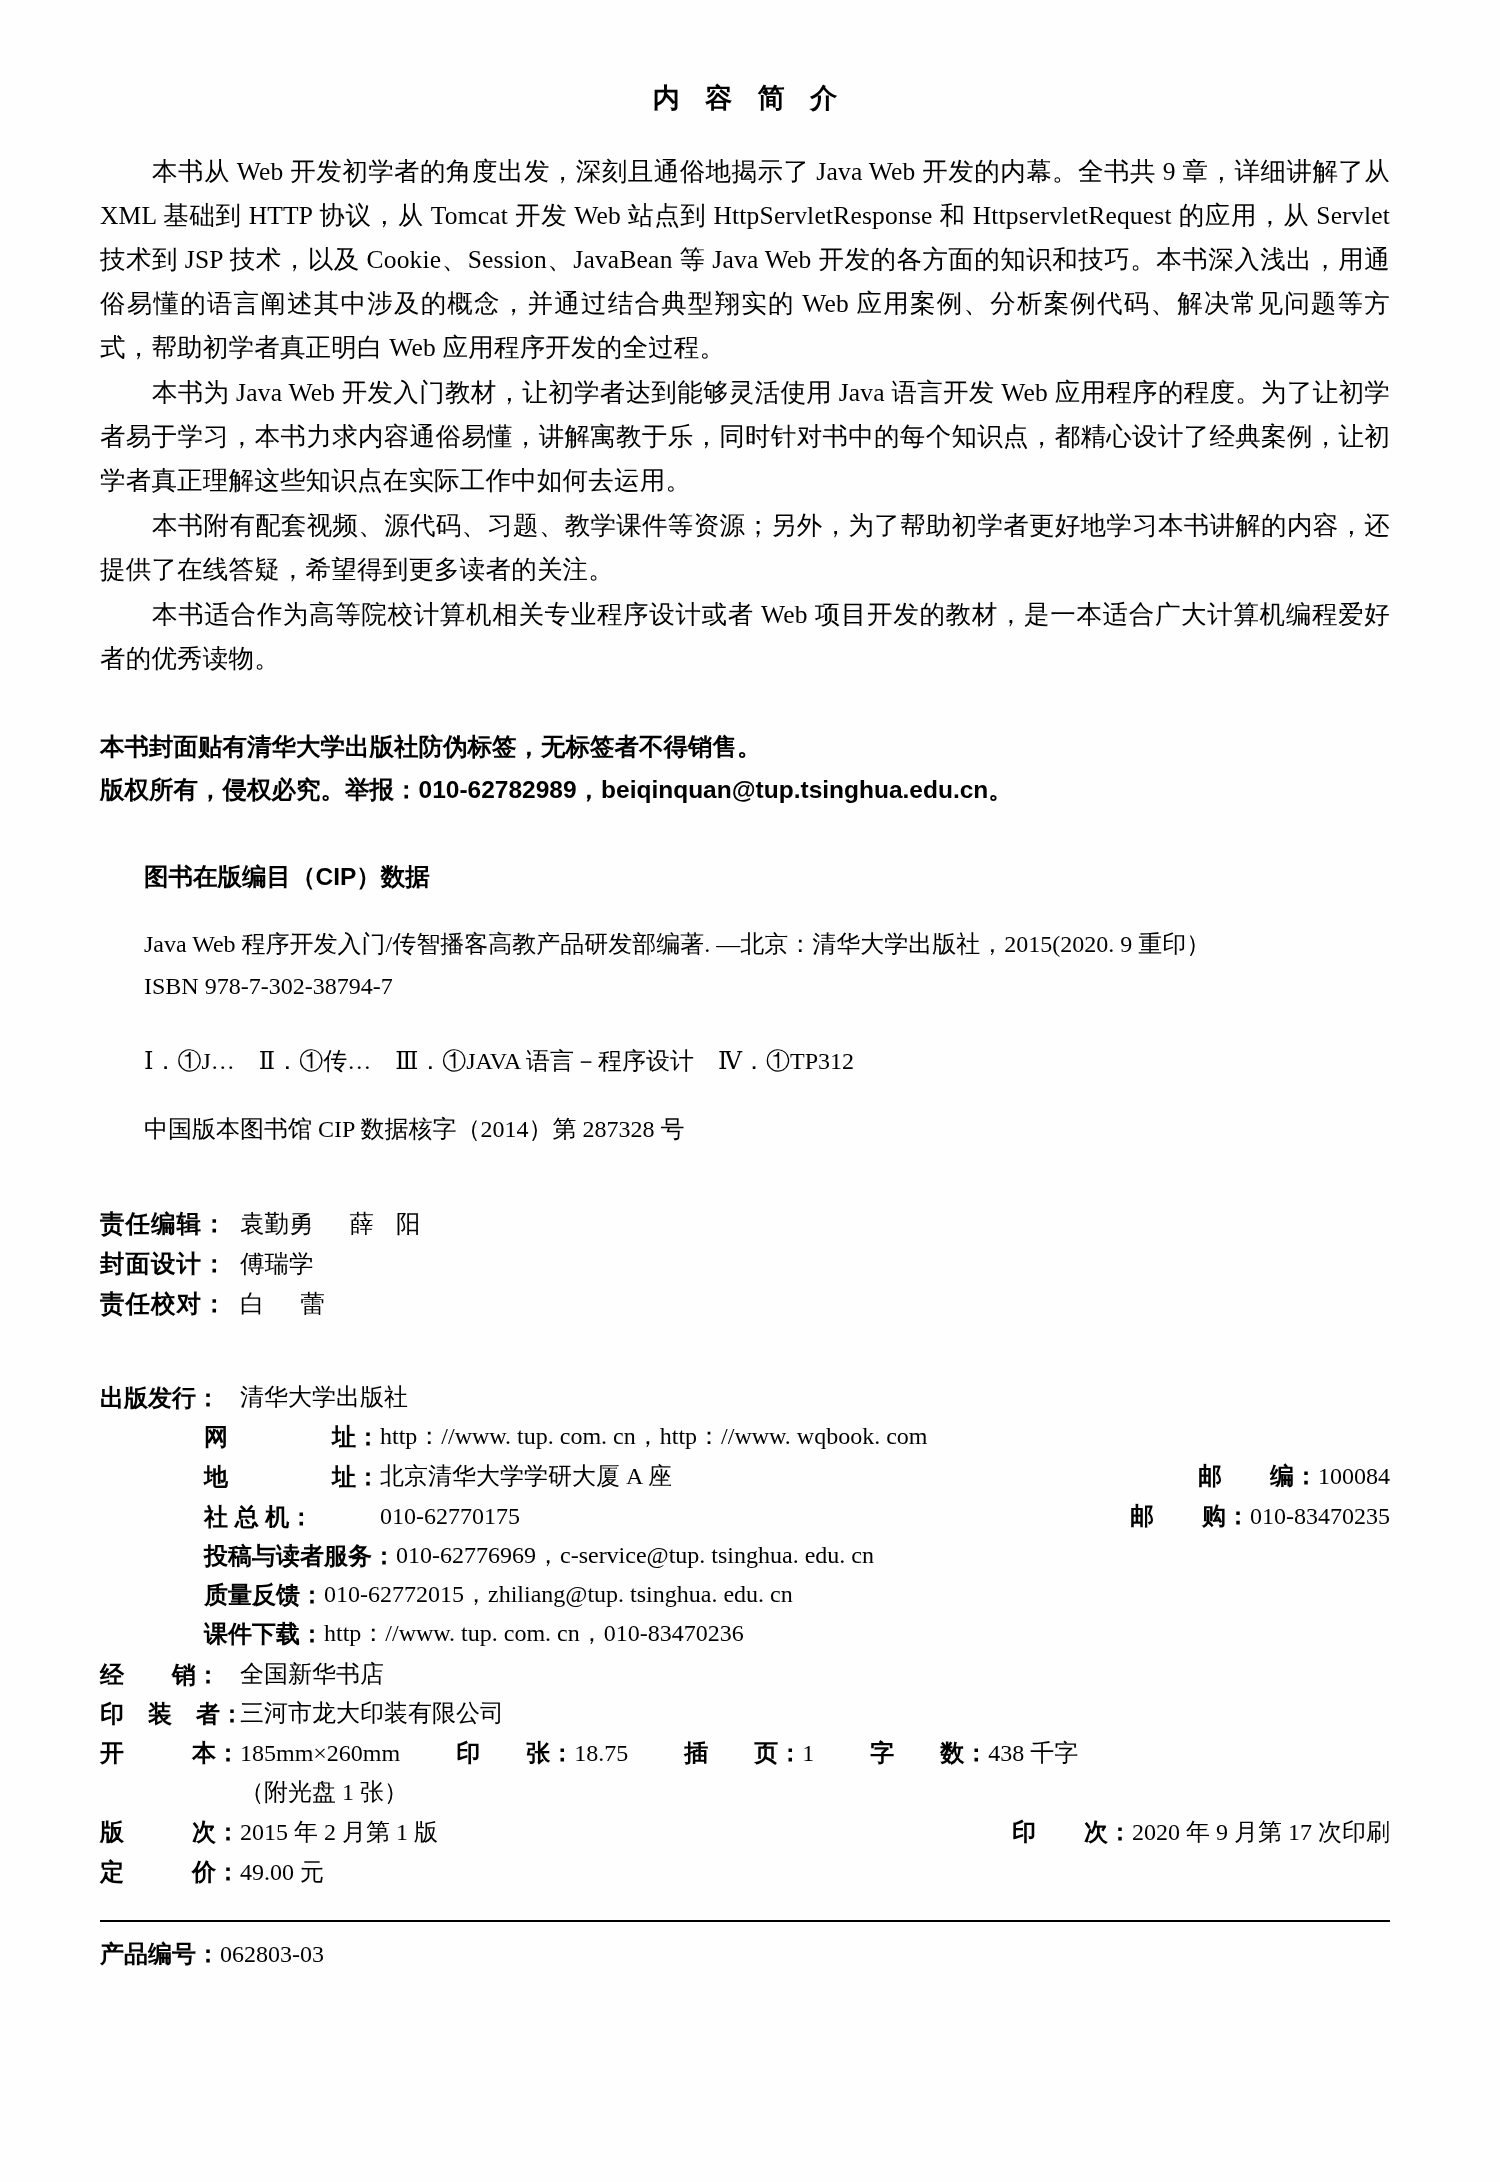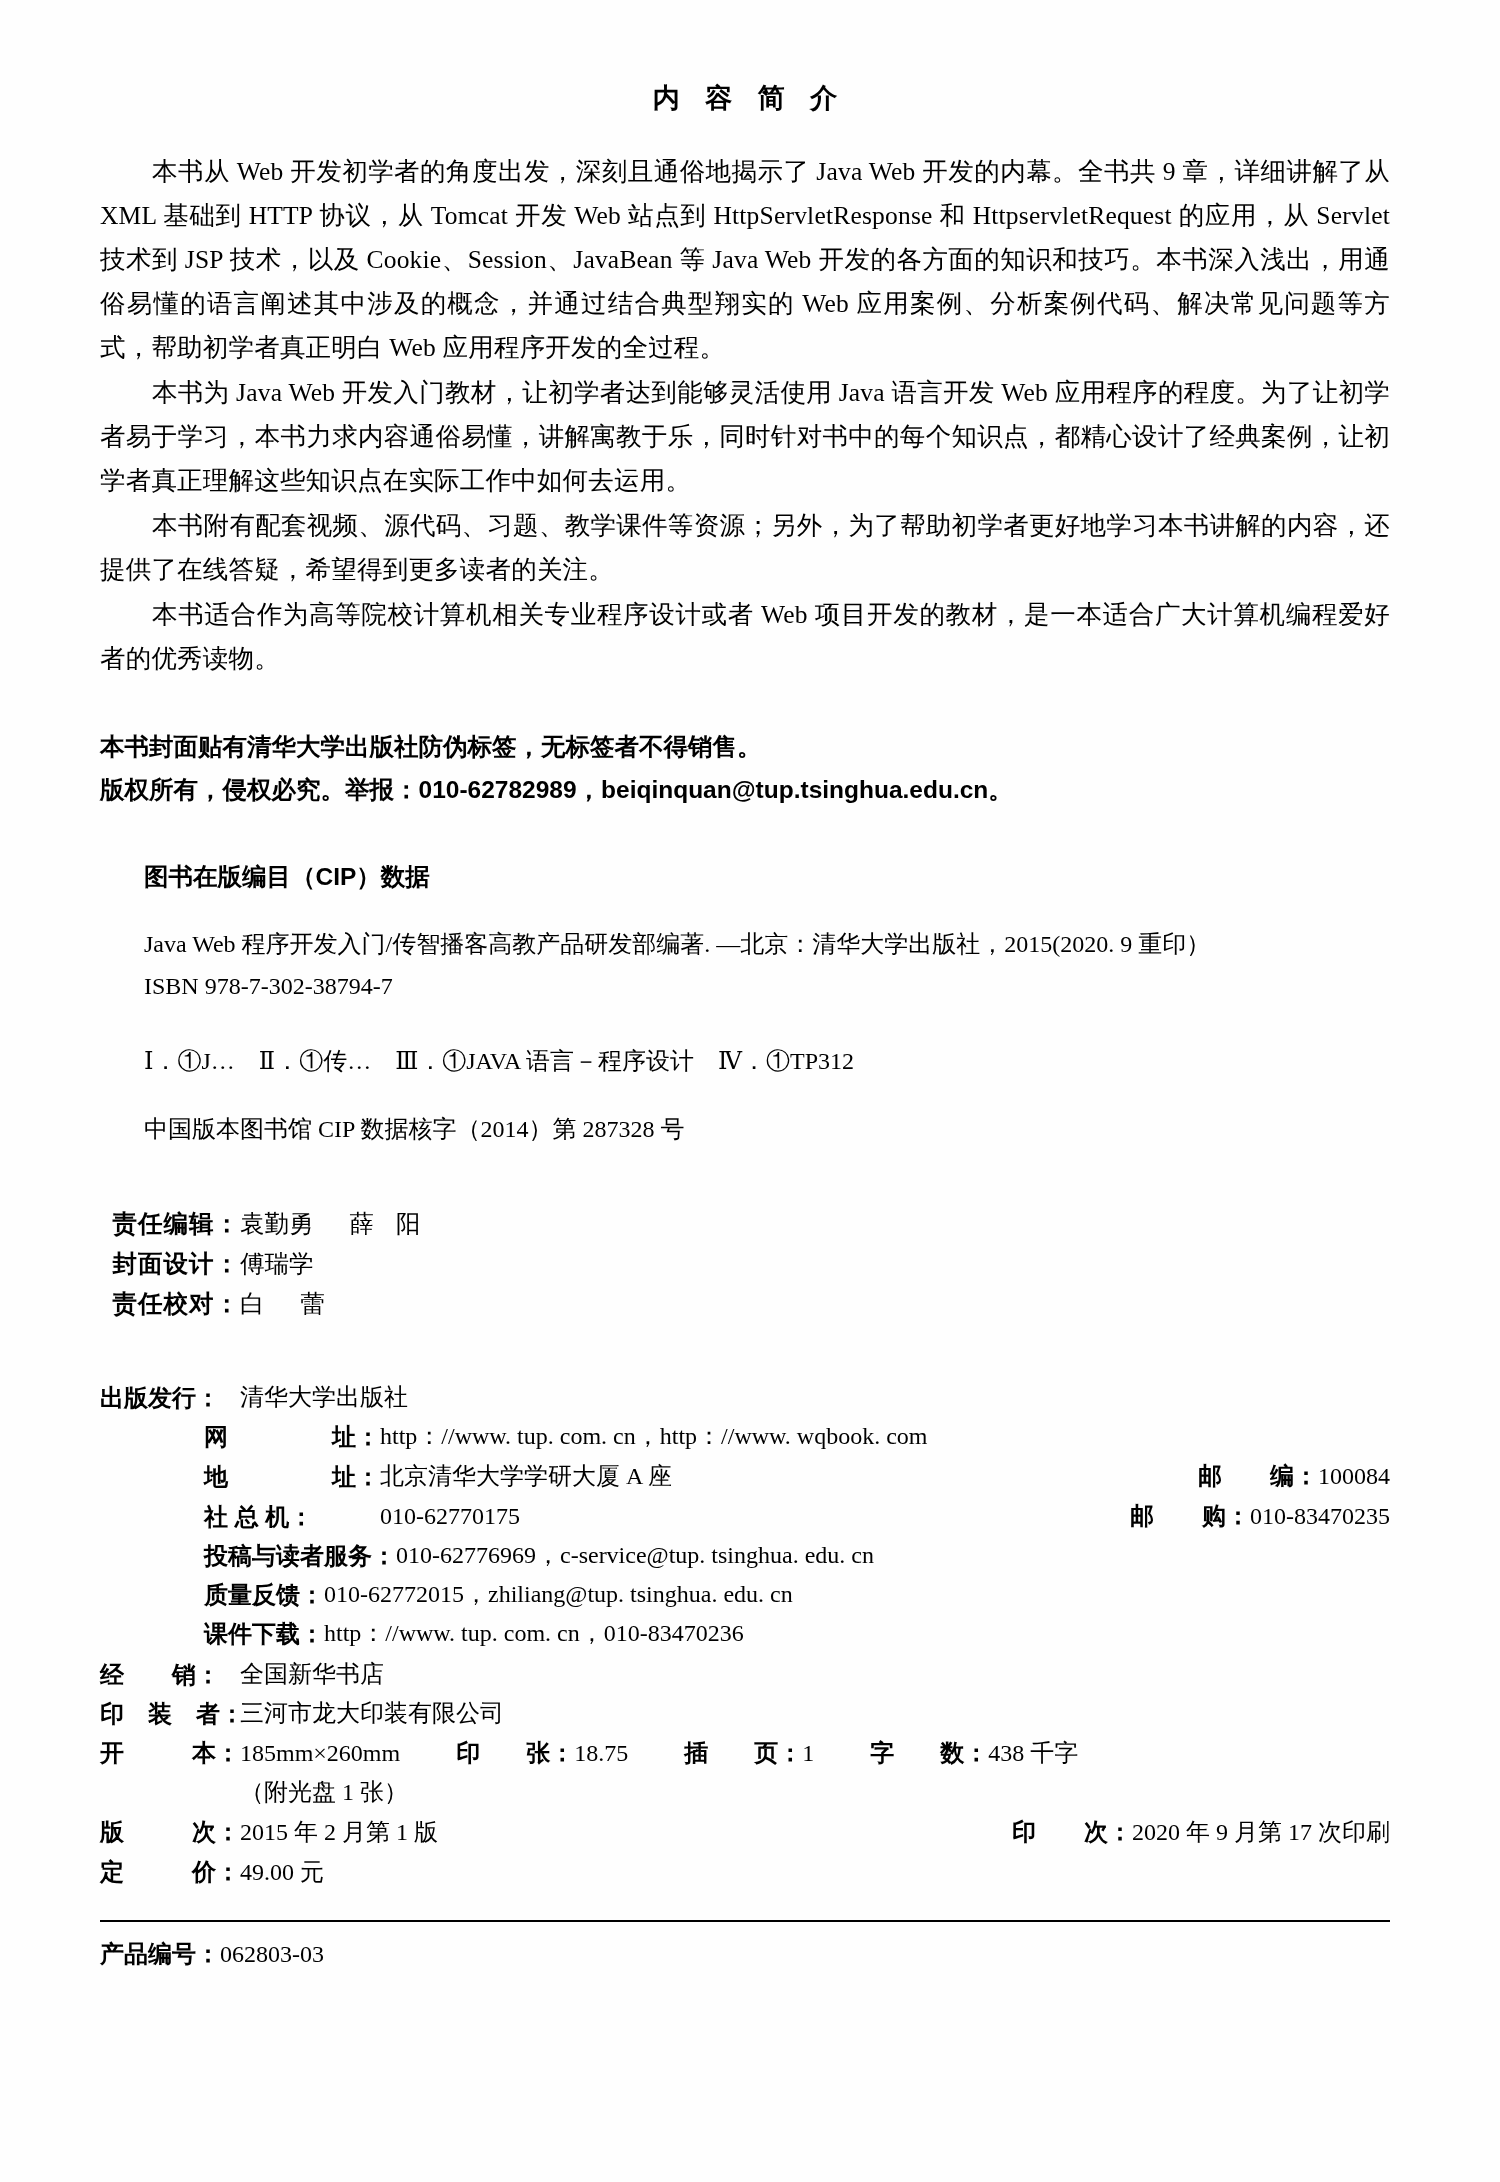--- a/index.html
+++ b/index.html
@@ -91,21 +91,20 @@
     font-family: "Liberation Sans", "DejaVu Sans", sans-serif;
     font-weight: bold;
     font-size: 24.5px;
     line-height: 40px;
   }
   .credits .row { display: flex; align-items: baseline; }
   .credits .lbl {
     display: inline-block;
     width: 140px;
     letter-spacing: 1px;
-    text-align: right;
   }
   .credits .val {
     font-family: "Liberation Serif", "DejaVu Serif", serif;
     font-weight: normal;
     font-size: 24.5px;
   }
   .credits .val .sp { display: inline-block; width: 36px; }
   .credits .val .sp2 { display: inline-block; width: 22px; }
 
   

